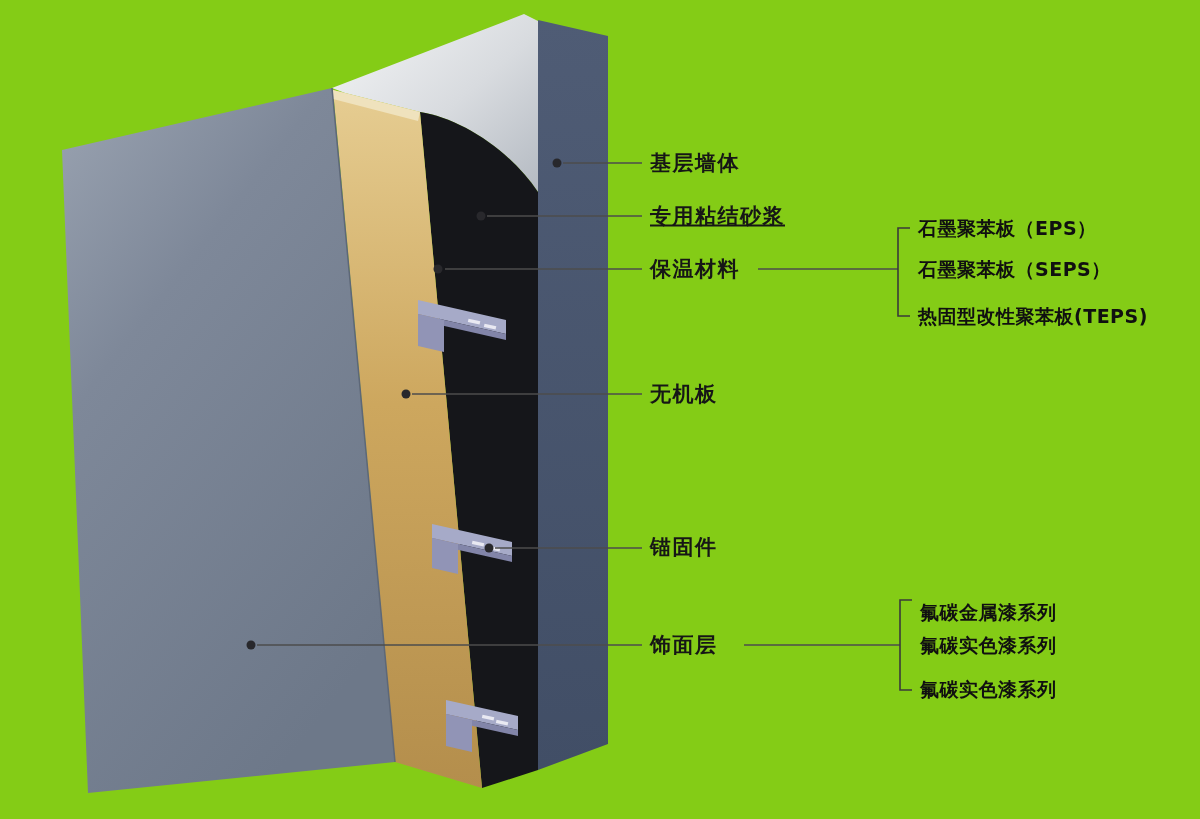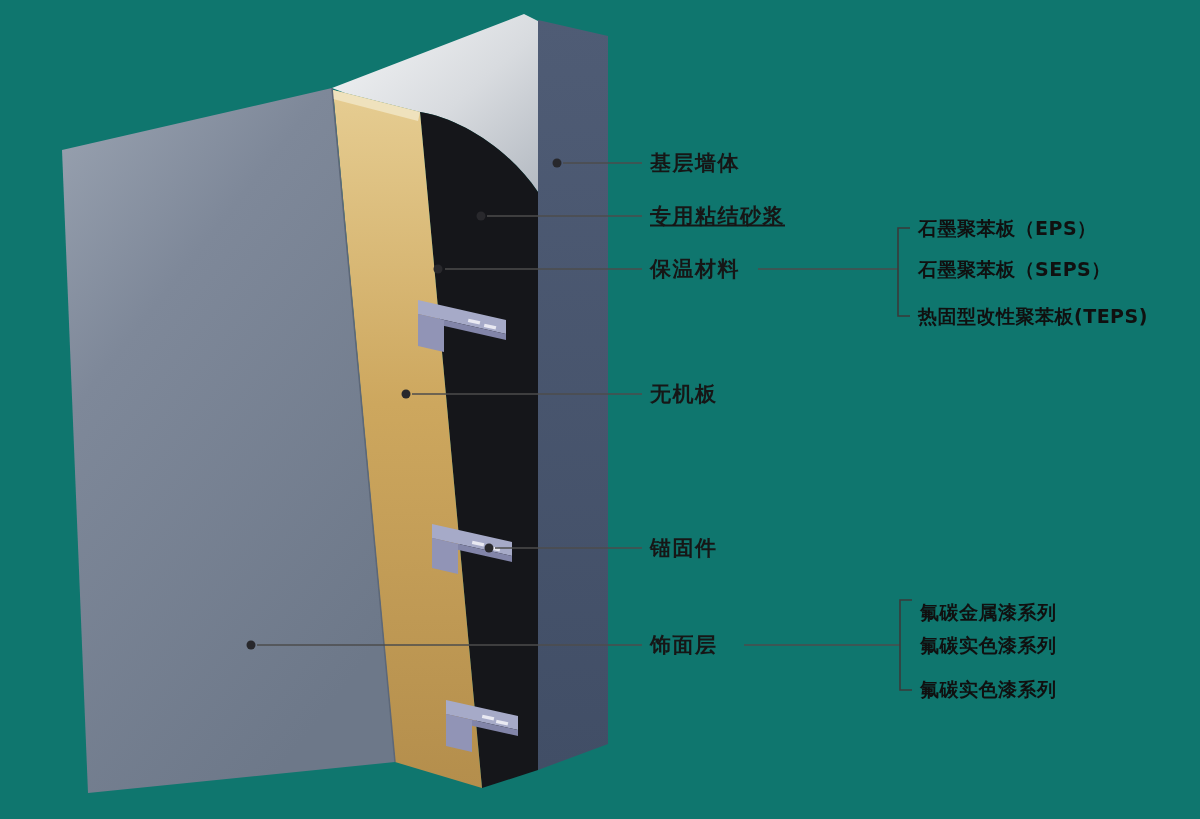--- a/index.html
+++ b/index.html
@@ -1,19 +1,19 @@
 <!DOCTYPE html>
 <html><head>
 <meta charset="utf-8">
 <style>
   html,body{margin:0;padding:0;background:#ffffff;}
   .stage{
     position:relative;
     width:1200px;height:819px;
-    background:#0f766e;
+    background:#84cc16;
     overflow:hidden;
     font-family:"DejaVu Sans","Liberation Sans",sans-serif;
   }
   .stage svg{position:absolute;left:0;top:0;}
   .callout-label{
     position:absolute;
     transform:translateY(-50%);
     font-size:21px;
     font-weight:700;
     color:#161616;
@@ -121,21 +121,21 @@
   </svg>
 
   <div class="callout-label" style="left:650px;top:163px;">基层墙体</div>
 
   <div class="callout-label" style="left:650px;top:216px;text-decoration:underline;">专用粘结砂浆</div>
 
   <div class="callout-label" style="left:650px;top:269px;">保温材料</div>
 
   <div class="callout-label" style="left:650px;top:394px;">无机板</div>
 
-  <div class="callout-label" style="left:650px;top:548px;">锚固件</div>
+  <div class="callout-label" style="left:650px;top:548px;font-family:Liberation Mono, monospace;">锚固件</div>
 
   <div class="callout-label" style="left:650px;top:645px;">饰面层</div>
 
   <div class="sub-label" style="left:918px;top:228px;">石墨聚苯板（EPS）</div>
 
   <div class="sub-label" style="left:918px;top:269px;">石墨聚苯板（SEPS）</div>
 
   <div class="sub-label" style="left:918px;top:316px;">热固型改性聚苯板(TEPS)</div>
 
   <div class="sub-label" style="left:920px;top:600px;margin-top:12px;">氟碳金属漆系列</div>

